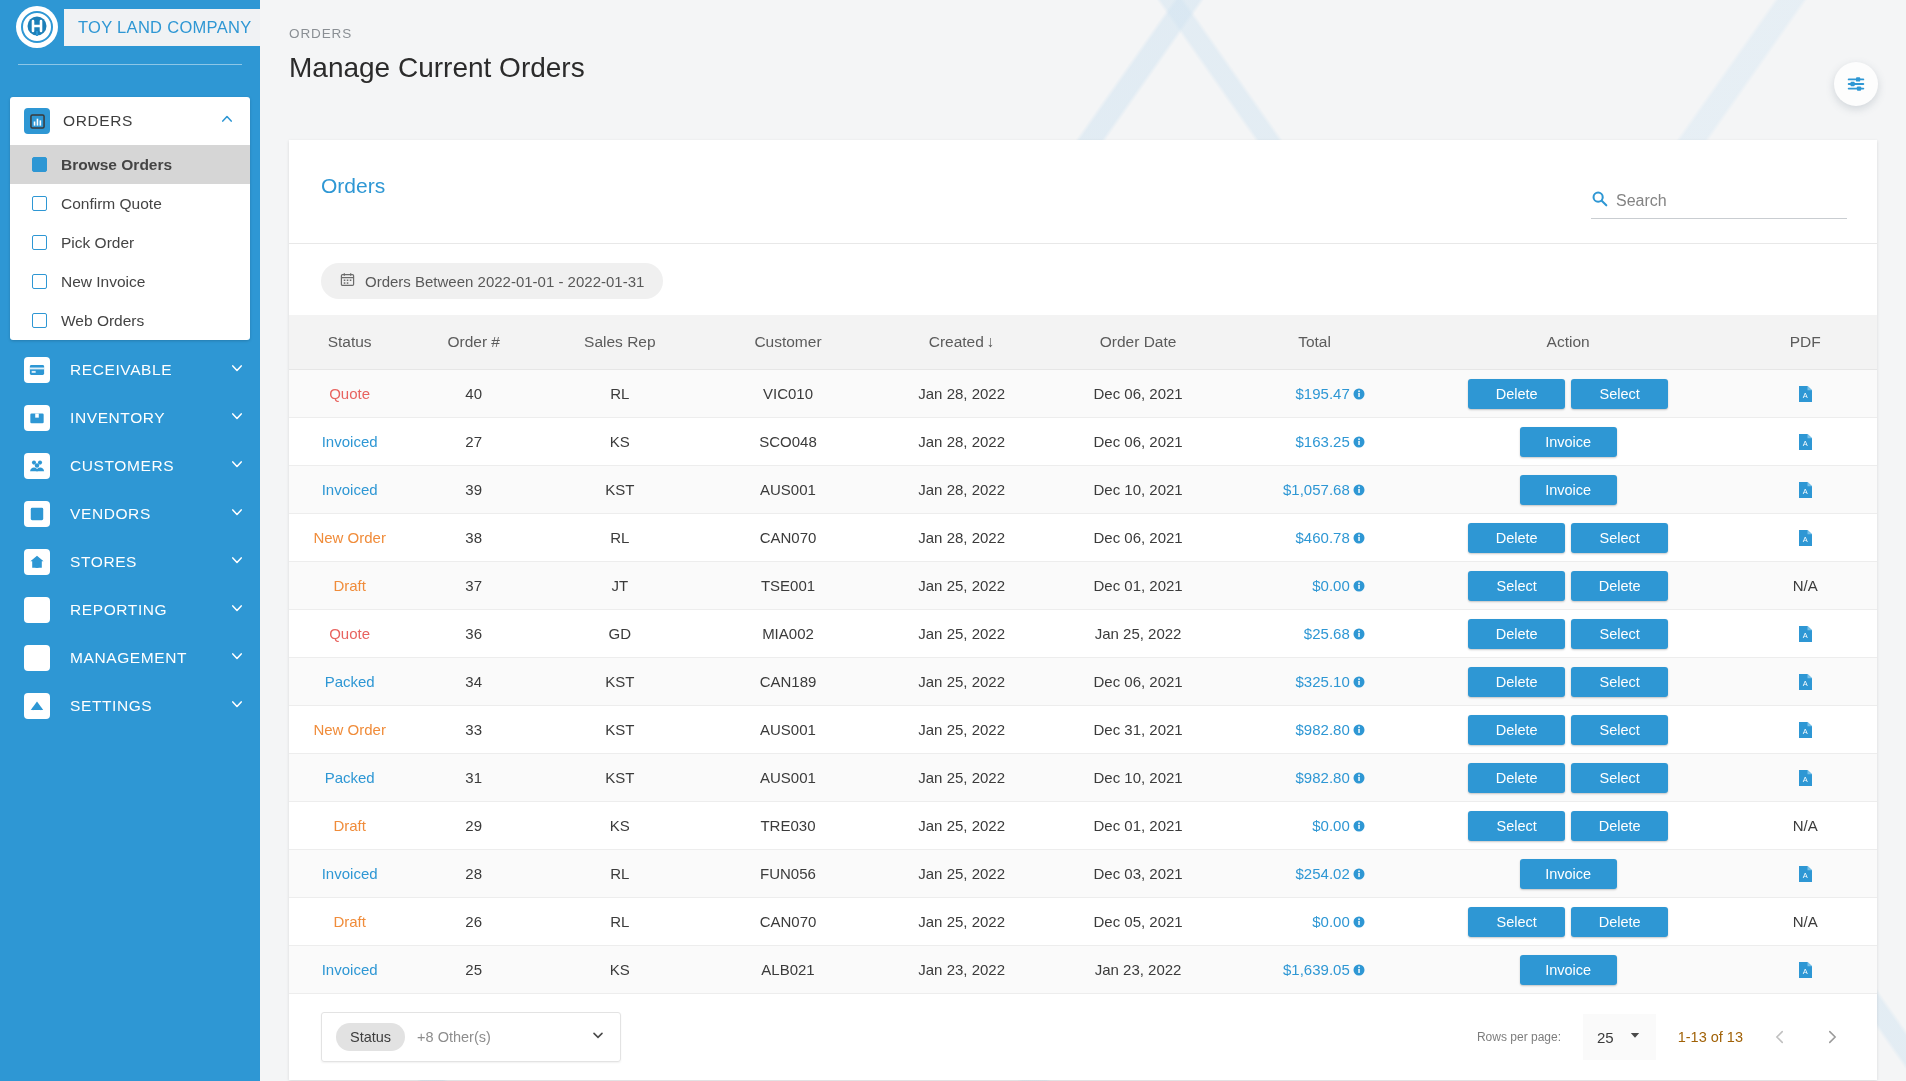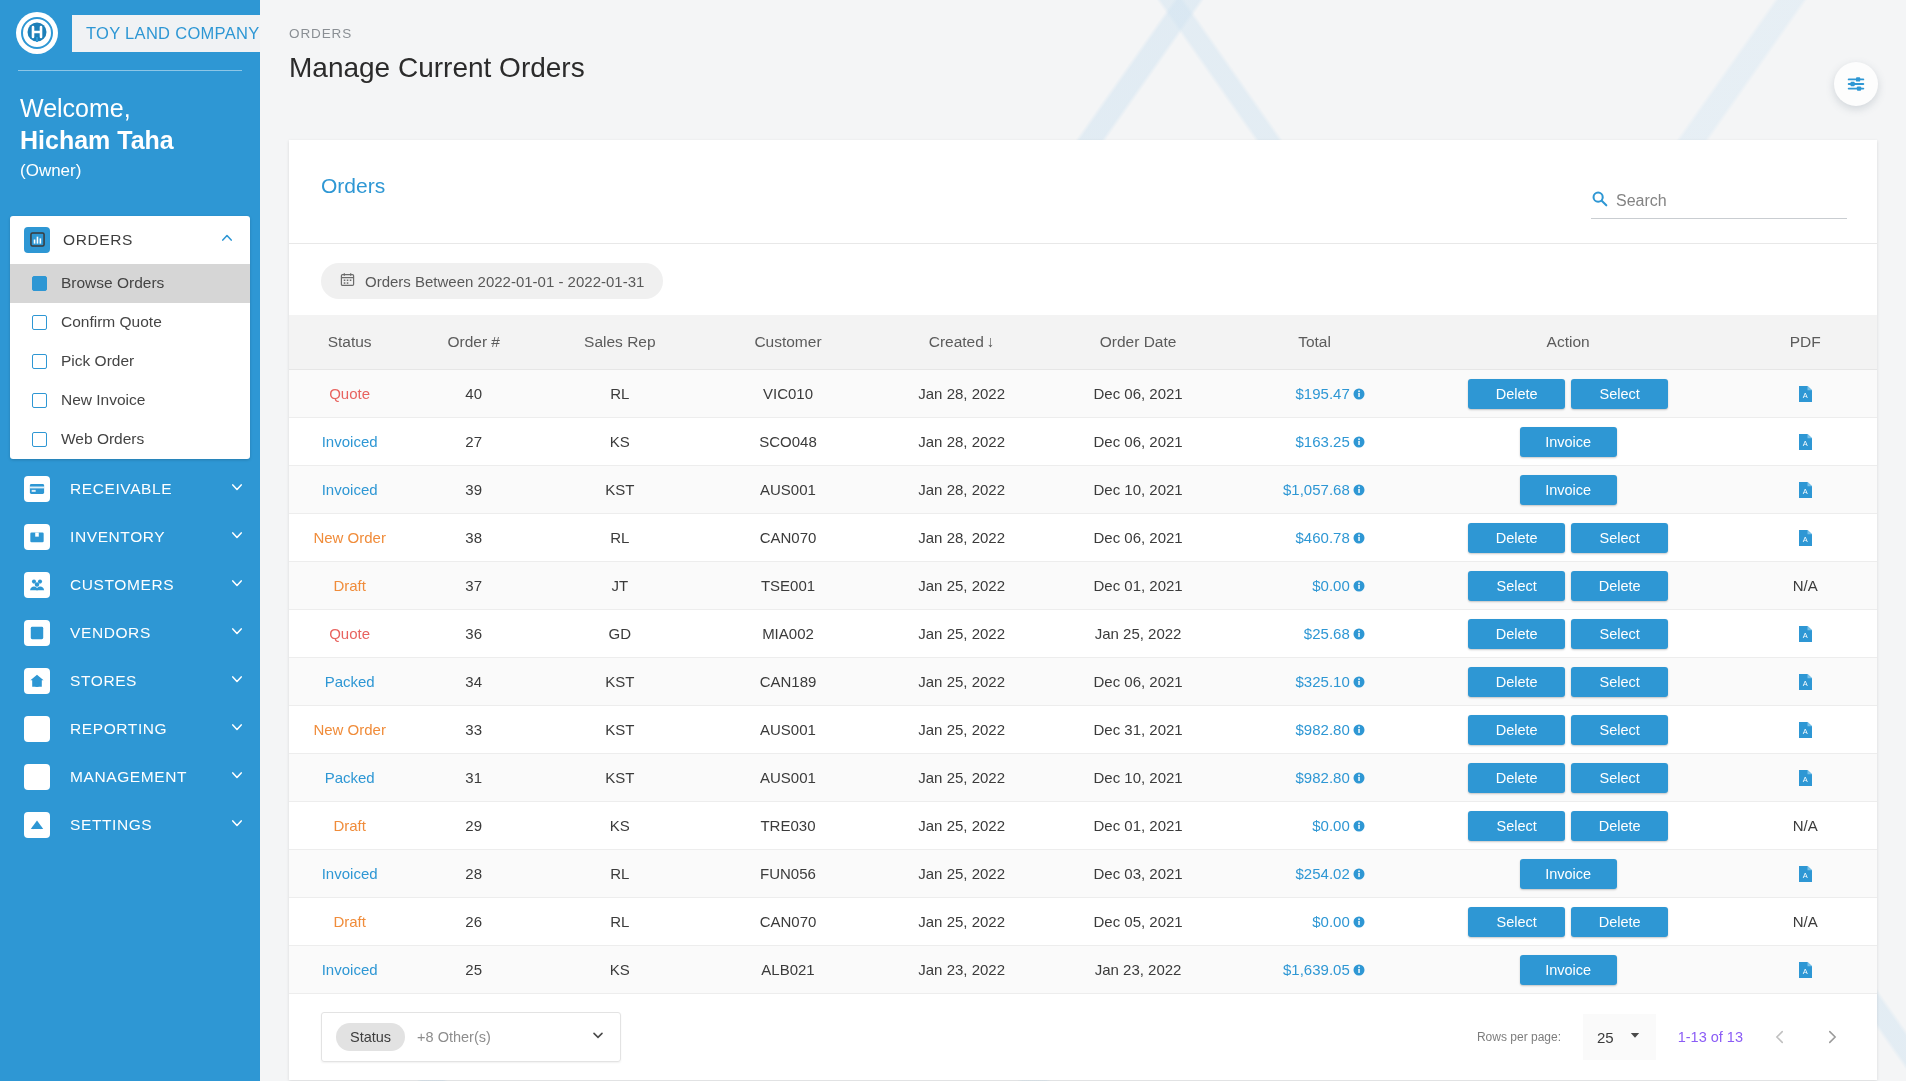--- a/index.html
+++ b/index.html
@@ -13,22 +13,22 @@
 
   
   .sidebar {
     width: 260px; min-width: 260px; height: 1081px;
     background: #2e97d4;
     position: relative;
     overflow: hidden;
   }
   .brand-row {
     display: flex; align-items: center;
-    padding: 12px 18px 0 16px;
-    gap: 14px;
+    padding: 6px 18px 0 16px;
+    gap: 6px;
   }
   .logo {
     width: 42px; height: 42px; border-radius: 50%;
     background: #fff; color: #1d7fb8;
     display: flex; align-items: center; justify-content: center;
     flex: 0 0 auto; position: relative;
   }
   .logo svg { display:block; }
   .brand-name {
     background: #f0f2f4;
@@ -84,21 +84,21 @@
   .chev { width: 14px; height: 14px; flex: 0 0 auto; }
   .nav-group.open .chev { stroke: #2e97d4; }
   .nav-group.closed .chev { stroke: #ffffff; }
 
   .sub-item {
     display: flex; align-items: center; gap: 14px;
     height: 39px; padding: 0 14px 0 22px;
     font-size: 15.5px; color: #444;
     cursor: pointer;
   }
-  .sub-item.active { background: #d6d6d6; }
+  .sub-item.active { background: #d6d6d6; font-weight: bold; }
   .cb {
     width: 15px; height: 15px;
     border: 1.6px solid #2e97d4; border-radius: 2px;
     flex: 0 0 auto;
   }
   .sub-item.active .cb { background: #2e97d4; border-color:#2e97d4; }
 
   
   .main {
     flex: 1; height: 1081px; position: relative;
@@ -227,21 +227,21 @@
   .status-other { font-size: 14.5px; color: #8d8d8d; flex: 1; }
 
   .pager { display: flex; align-items: center; gap: 22px; }
   .pager .lbl { font-size: 12px; color: #7d7d7d; }
   .rpp {
     display: flex; align-items: center; gap: 14px;
     background: #fafafa; padding: 14px 14px;
     cursor: pointer;
   }
   .rpp .val { font-size: 15px; color: #3b3b3b; }
-  .range { font-size: 14.5px; color: #8b5cf6; }
+  .range { font-size: 14.5px; color: #a16207; }
   .arrow { width: 30px; height: 30px; display:flex; align-items:center; justify-content:center; cursor: pointer; }
 </style>
 </head>
 <body>
 
 <div class="app">
 
   <aside class="sidebar">
     <div class="brand-row">
       <div class="logo">
@@ -249,25 +249,20 @@
           <circle cx="17" cy="17" r="15" fill="none" stroke="#2e97d4" stroke-width="2"></circle>
           <circle cx="17" cy="16" r="9.5" fill="#1d7fb8"></circle>
           <path d="M13 11 v10 M21 11 v10 M13 16 h8" stroke="#fff" stroke-width="2.6" fill="none" stroke-linecap="round"></path>
           <path d="M17 21 v5" stroke="#2e97d4" stroke-width="2"></path>
         </svg>
       </div>
       <div class="brand-name">TOY LAND COMPANY</div>
     </div>
     <div class="brand-divider"></div>
 
-    <div class="welcome">
-      <div class="w1">Welcome,</div>
-      <div class="w2">Hicham Taha</div>
-      <div class="w3">(Owner)</div>
-    </div>
 
     <nav class="nav" id="nav">
         <div class="nav-group open">
           <div class="nav-head">
             <span class="nav-icon">
               <svg width="15" height="15" viewBox="0 0 16 16">
                 <rect x="1" y="1" width="14" height="14" rx="1.6" fill="none" stroke="currentColor" stroke-width="1.6"></rect>
                 <rect x="4" y="8" width="1.7" height="4.4"></rect>
                 <rect x="7.1" y="5" width="1.7" height="7.4"></rect>
                 <rect x="10.2" y="6.8" width="1.7" height="5.6"></rect>

